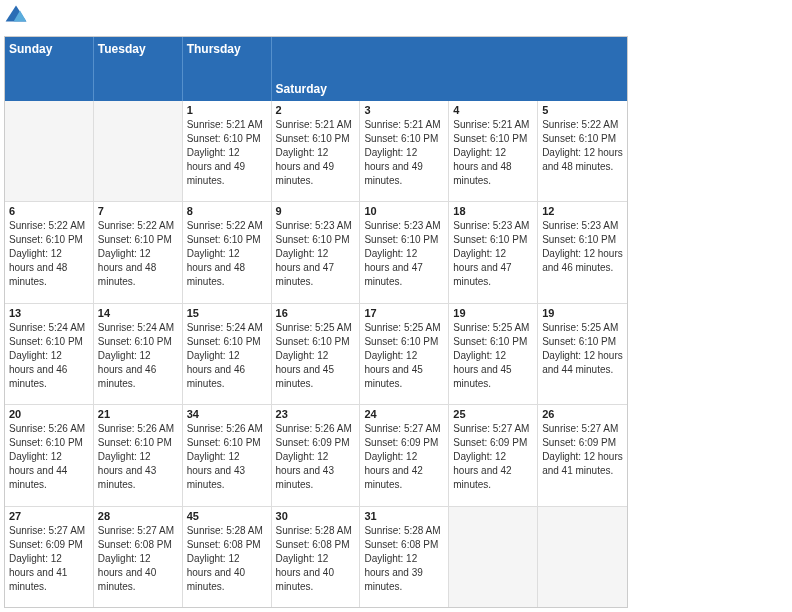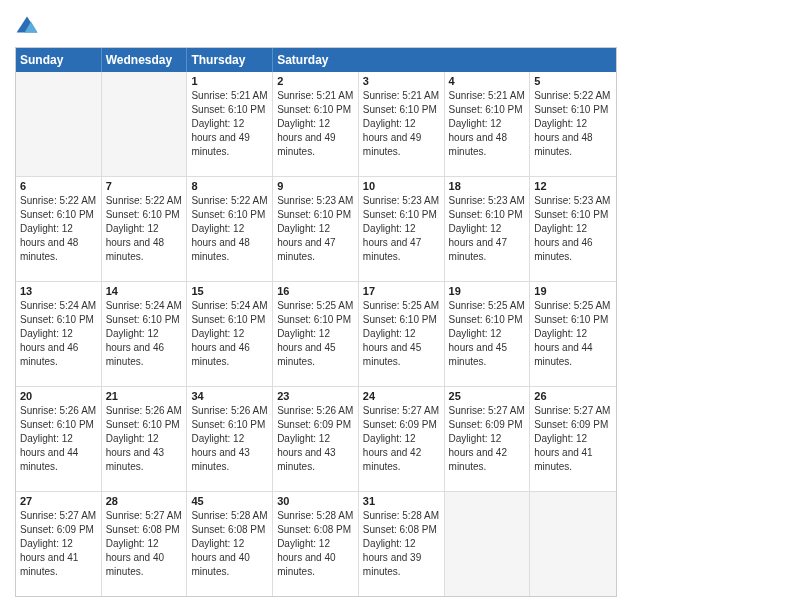--- a/index.html
+++ b/index.html
@@ -6,21 +6,21 @@
     body {
       width: 792px;
       height: 612px;
       font-family: Arial, sans-serif;
       background: #fff;
       overflow: hidden;
     }
     .page {
       width: 632px;
       height: 612px;
-      padding: 15px;
+      padding: 4px;
       display: flex;
       flex-direction: column;
     }
     .header {
       display: flex;
       justify-content: space-between;
       align-items: flex-start;
       margin-bottom: 8px;
     }
     .logo {
@@ -64,21 +64,21 @@
       background: #2a6db5;
     }
     .cal-header-cell {
       color: #fff;
       font-size: 12px;
       font-weight: bold;
       padding: 5px 4px;
       text-align: left;
       border-right: 1px solid #5590cc;
     }
-    .cal-header-cell:last-child { border-right: none; }
+    .cal-header-cell:last-child { border-right: none; margin-top: 40px; }
     .cal-body {
       flex: 1;
       display: flex;
       flex-direction: column;
     }
     .cal-row {
       display: grid;
       grid-template-columns: repeat(7, 1fr);
       flex: 1;
       border-top: 1px solid #ddd;
@@ -124,21 +124,21 @@
     </div>
     <div class="title-block">
       <h1></h1>
       <h2></h2>
     </div>
   </div>
 
   <div class="calendar">
     <div class="cal-header">
     <div class="cal-header-cell">Sunday</div>
-        <div class="cal-header-cell">Wednesday</div>
+        <div class="cal-header-cell">Tuesday</div>
         <div class="cal-header-cell">Thursday</div>
         <div class="cal-header-cell">Saturday</div>
       </div>
     <div class="cal-body">
     <div class="cal-row">
           <div class="cal-cell empty"></div>
           <div class="cal-cell empty"></div>
           <div class="cal-cell">
             <span class="day-num">1</span>
             <div class="day-info">Sunrise: 5:21 AM<br>Sunset: 6:10 PM<br>Daylight: 12 hours and 49 minutes.</div>

